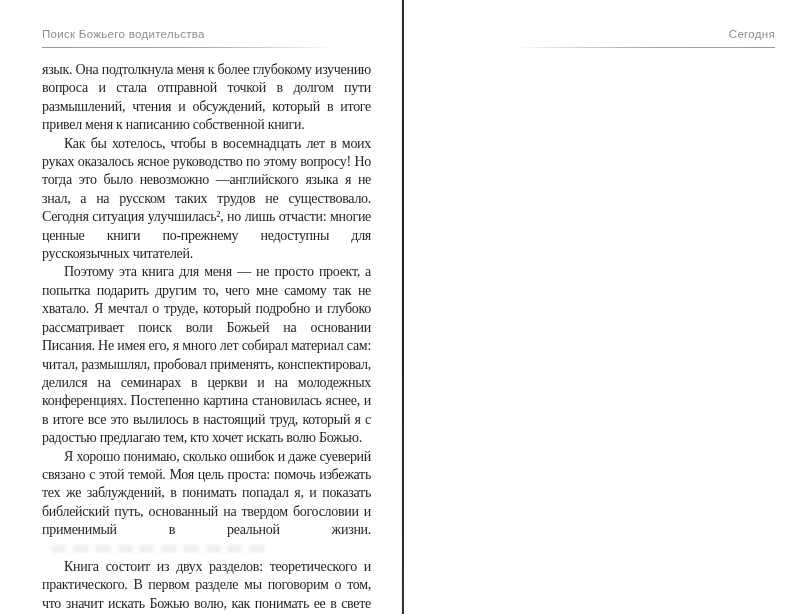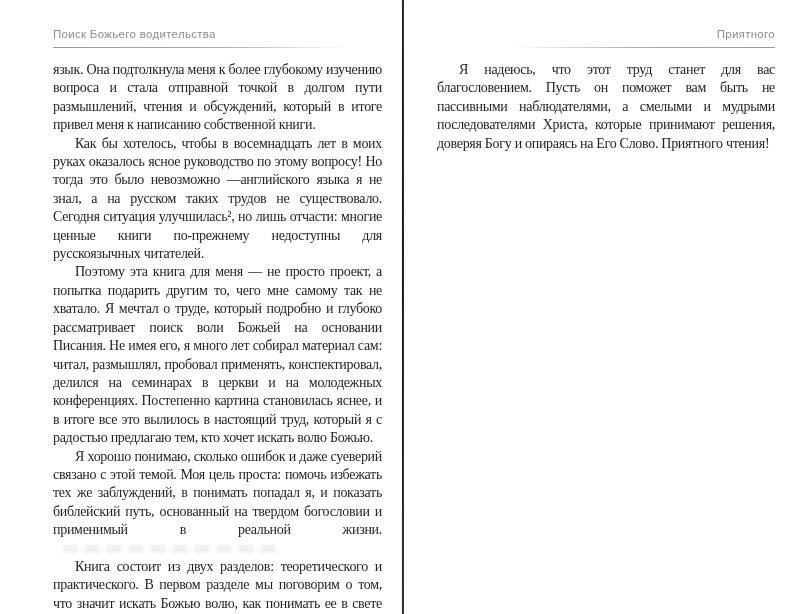--- a/index.html
+++ b/index.html
@@ -12,21 +12,21 @@
   }
   .spread { position: relative; width: 800px; height: 614px; background: #ffffff; }
 
   .gutter-line {
     position: absolute; left: 402px; top: 0; width: 2px; height: 614px;
     background: linear-gradient(to bottom, #2e2e2e 0%, #1f1f1f 40%, #2a2a2a 70%, #333333 100%);
     box-shadow: 0 0 1px rgba(60,60,60,.7);
   }
 
   .page { position: absolute; top: 0; height: 614px; background: #ffffff; }
-  .page-left  { left: 15px;   width: 402px; padding: 27px 35px 0 38px; }
+  .page-left  { left: 4px;   width: 402px; padding: 27px 35px 0 38px; }
   .page-right { left: 404px; width: 396px; padding: 27px 25px 0 33px; }
 
   .running-header {
     font-family: "Liberation Sans", sans-serif;
     font-size: 11.5px; line-height: 14px;
     color: #8d8d8d; letter-spacing: .3px;
   }
   .page-right .running-header { text-align: right; }
 
   .header-rule { height: 1px; margin-top: 6px; }
@@ -71,21 +71,20 @@
       <p class="bp ind">Поэтому эта книга для меня — не просто проект, а попытка подарить другим то, чего мне самому так не хватало. Я мечтал о труде, который подробно и глубоко рассматривает поиск воли Божьей на основании Писания. Не имея его, я много лет собирал материал сам: читал, размышлял, пробовал применять, конспектировал, делился на семинарах в церкви и на молодежных конференциях. Постепенно картина становилась яснее, и в итоге все это вылилось в настоящий труд, который я с радостью предлагаю тем, кто хочет искать волю Божью.</p>
       <p class="bp ind"><span>Я хорошо понимаю, сколько ошибок и даже суеверий связано с этой темой. Моя цель проста: помочь избежать тех же заблуждений, в понимать попадал я, и показать библейский путь, основанный на твердом богословии и применимый в реальной жизни.</span><span class="smudge"></span></p>
       <p class="bp ind">Книга состоит из двух разделов: теоретического и практического. В первом разделе мы поговорим о том, что значит искать Божью волю, как понимать ее в свете Писания, какие</p>
     </div>
 
   </div>
 
   <div class="gutter-line"></div>
 
   <div class="page page-right">
-    <div class="running-header">Приятного</div>
+    <div class="running-header">Сегодня</div>
     <div class="header-rule right"></div>
 
     <div class="body-text">
-      <p class="bp ind">Я надеюсь, что этот труд станет для вас благословением. Пусть он поможет вам быть не пассивными наблюдателями, а смелыми и мудрыми последователями Христа, которые принимают решения, доверяя Богу и опираясь на Его Слово. Приятного чтения!</p>
     </div>
   </div>
 
 </div>
 
 </body></html>

